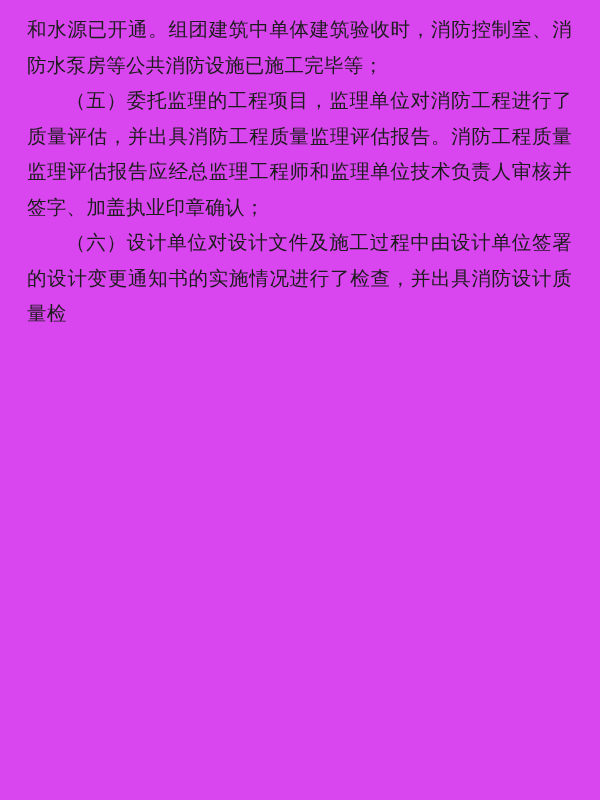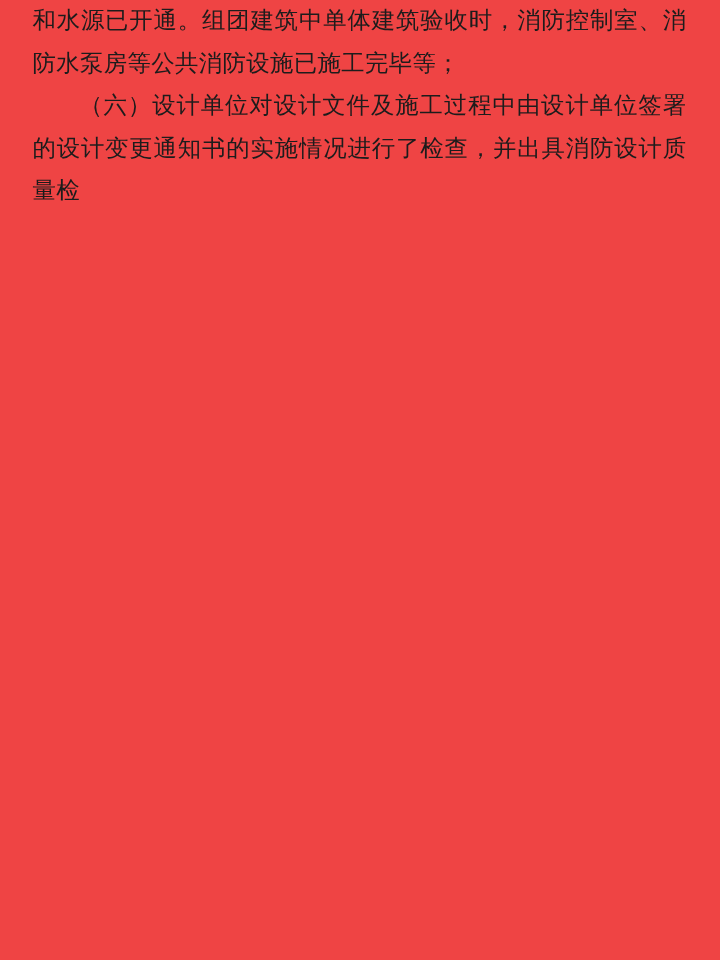--- a/index.html
+++ b/index.html
@@ -5,22 +5,22 @@
   html, body {
     margin: 0;
     padding: 0;
     background: #ffffff;
   }
   .page {
     box-sizing: border-box;
     width: 600px;
     height: 800px;
     margin: 0;
-    padding: 0 28px 0 27px;
-    background: #ef4444;
+    padding: 12px 28px 0 27px;
+    background: #d946ef;
     overflow: hidden;
     font-family: "Liberation Serif", "DejaVu Serif", serif;
     font-size: 19.5px;
     line-height: 35.5px;
     color: #1c1c1c;
     text-align: justify;
     text-justify: inter-character;
     letter-spacing: 0.3px;
   }
   .page p {
@@ -29,14 +29,15 @@
   }
   .page p.indented {
     text-indent: 2em;
   }
 </style>
 </head>
 <body>
 
 <div class="page">
   <p>和水源已开通。组团建筑中单体建筑验收时，消防控制室、消防水泵房等公共消防设施已施工完毕等；</p>
+  <p class="indented">（五）委托监理的工程项目，监理单位对消防工程进行了质量评估，并出具消防工程质量监理评估报告。消防工程质量监理评估报告应经总监理工程师和监理单位技术负责人审核并签字、加盖执业印章确认；</p>
   <p class="indented">（六）设计单位对设计文件及施工过程中由设计单位签署的设计变更通知书的实施情况进行了检查，并出具消防设计质量检</p>
 </div>
 
 </body></html>

